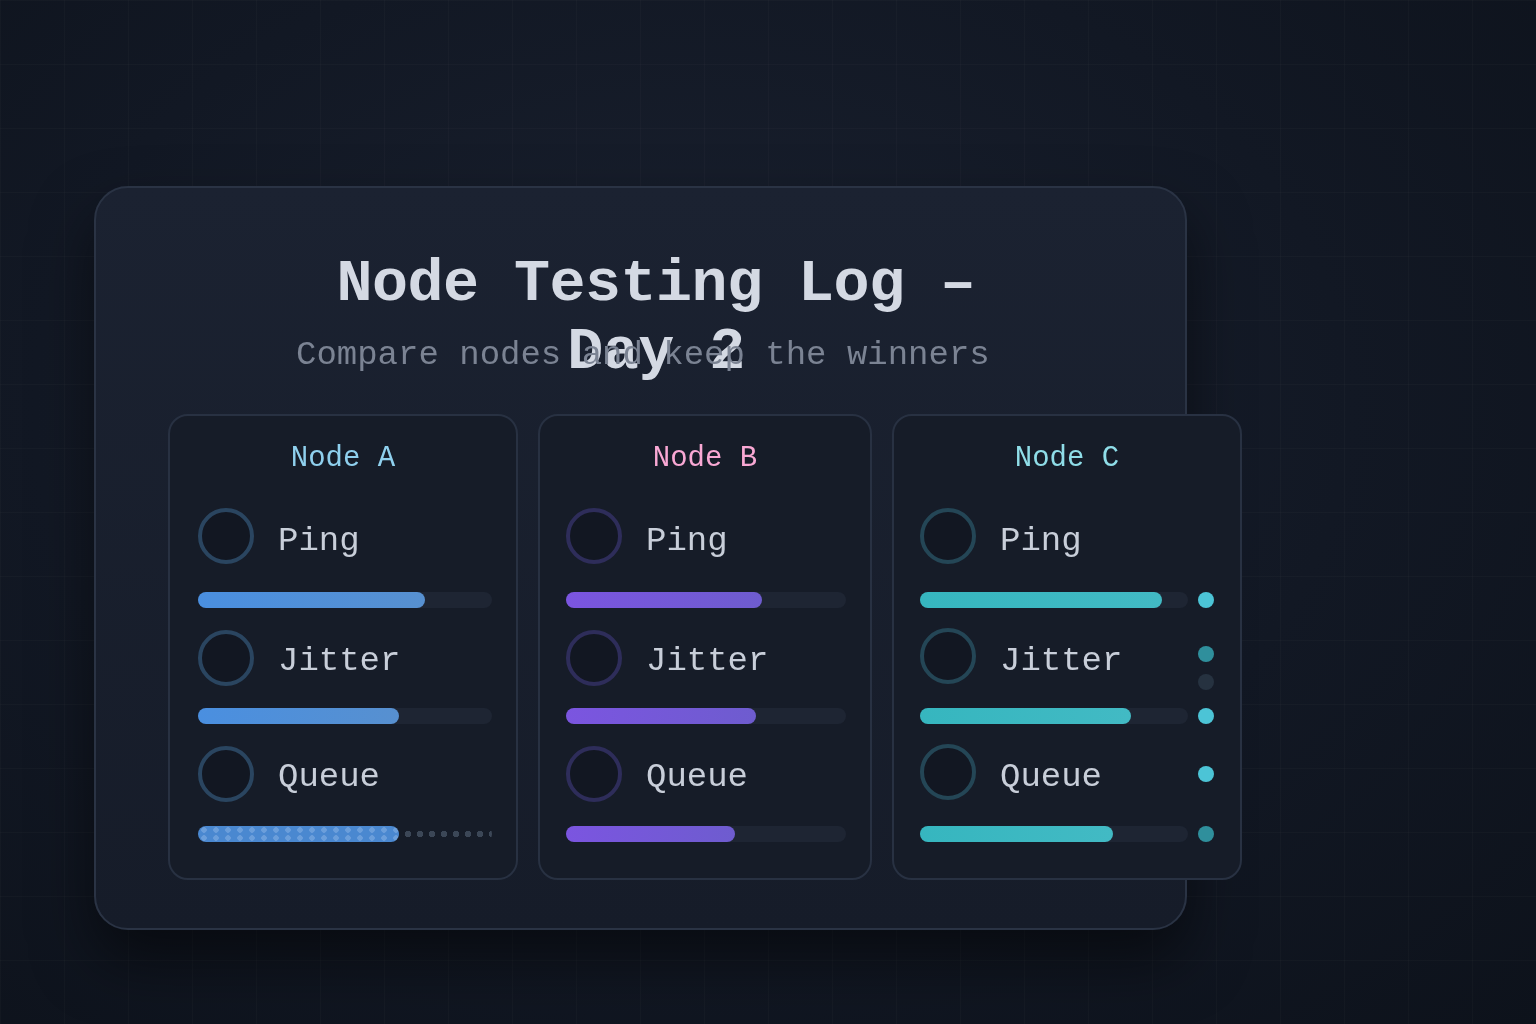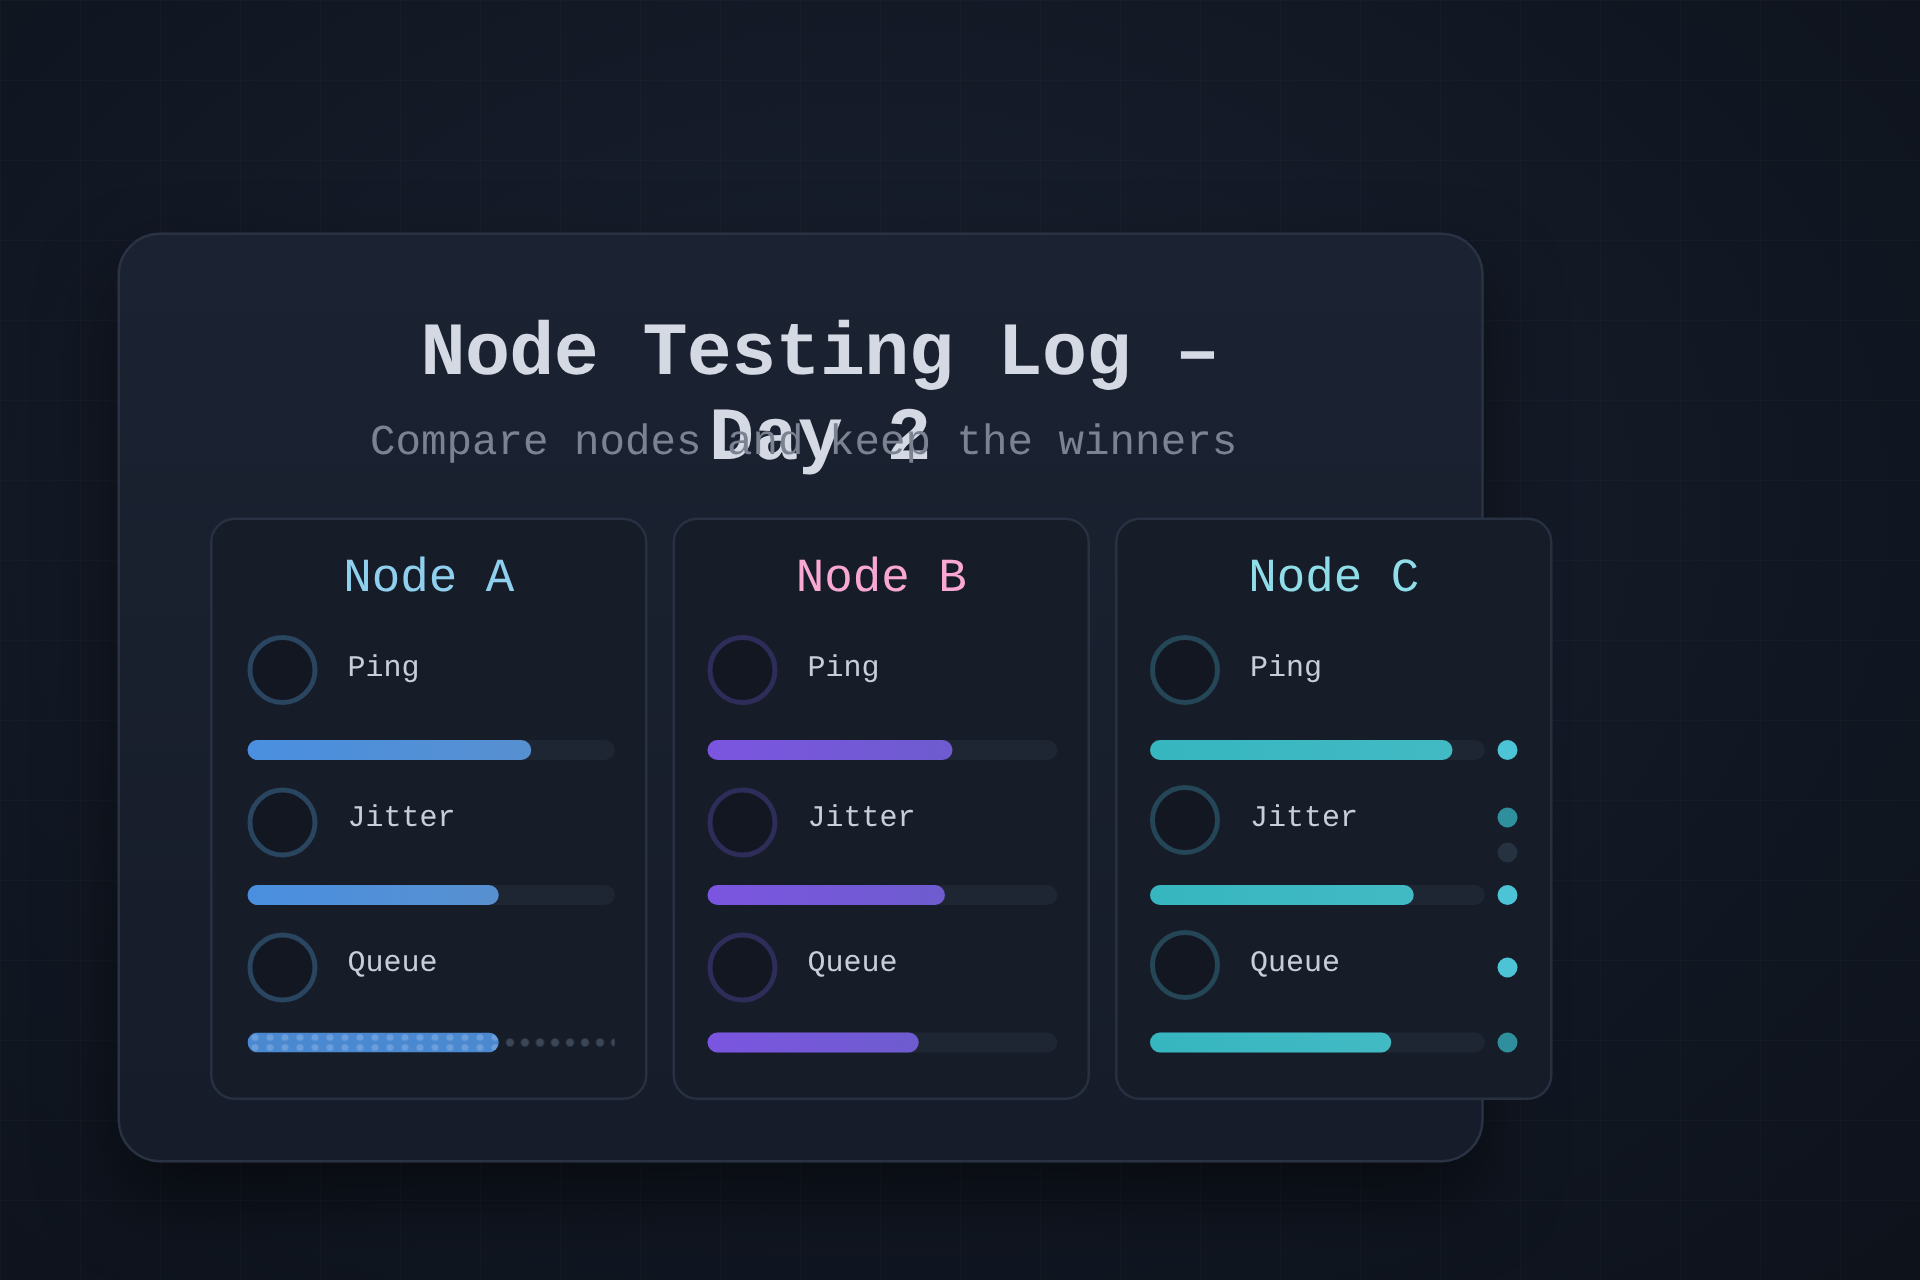--- a/index.html
+++ b/index.html
@@ -34,28 +34,28 @@
     position:absolute; left:200px; top:148px; width:790px;
     text-align:left; font-size:34px; color:#7b8393;
   }
   .card {
     position:absolute; top:226px; height:466px;
     border-radius:20px; border:2px solid #283142;
     background:#161c28; box-sizing:border-box;
   }
   .card-title {
     position:absolute; top:26px; left:0; right:0;
-    text-align:center; font-size:38px; font-weight:500;
+    text-align:center; font-size:29px; font-weight:500;
   }
   .metric-circle {
     position:absolute; width:56px; height:56px; border-radius:50%;
     border:4px solid; box-sizing:border-box; background:#121722;
   }
   .metric-label {
-    position:absolute; font-size:24px; color:#c8ced9;
+    position:absolute; font-size:34px; color:#c8ced9;
   }
   .bar-track {
     position:absolute; height:16px; border-radius:8px; background:#1e2533;
   }
   .bar-fill {
     position:absolute; left:0; top:0; height:16px; border-radius:8px;
   }
   .dots-pattern {
     background-image: radial-gradient(circle, rgba(170,200,240,0.35) 2.5px, transparent 3px);
     background-size: 12px 8px;

